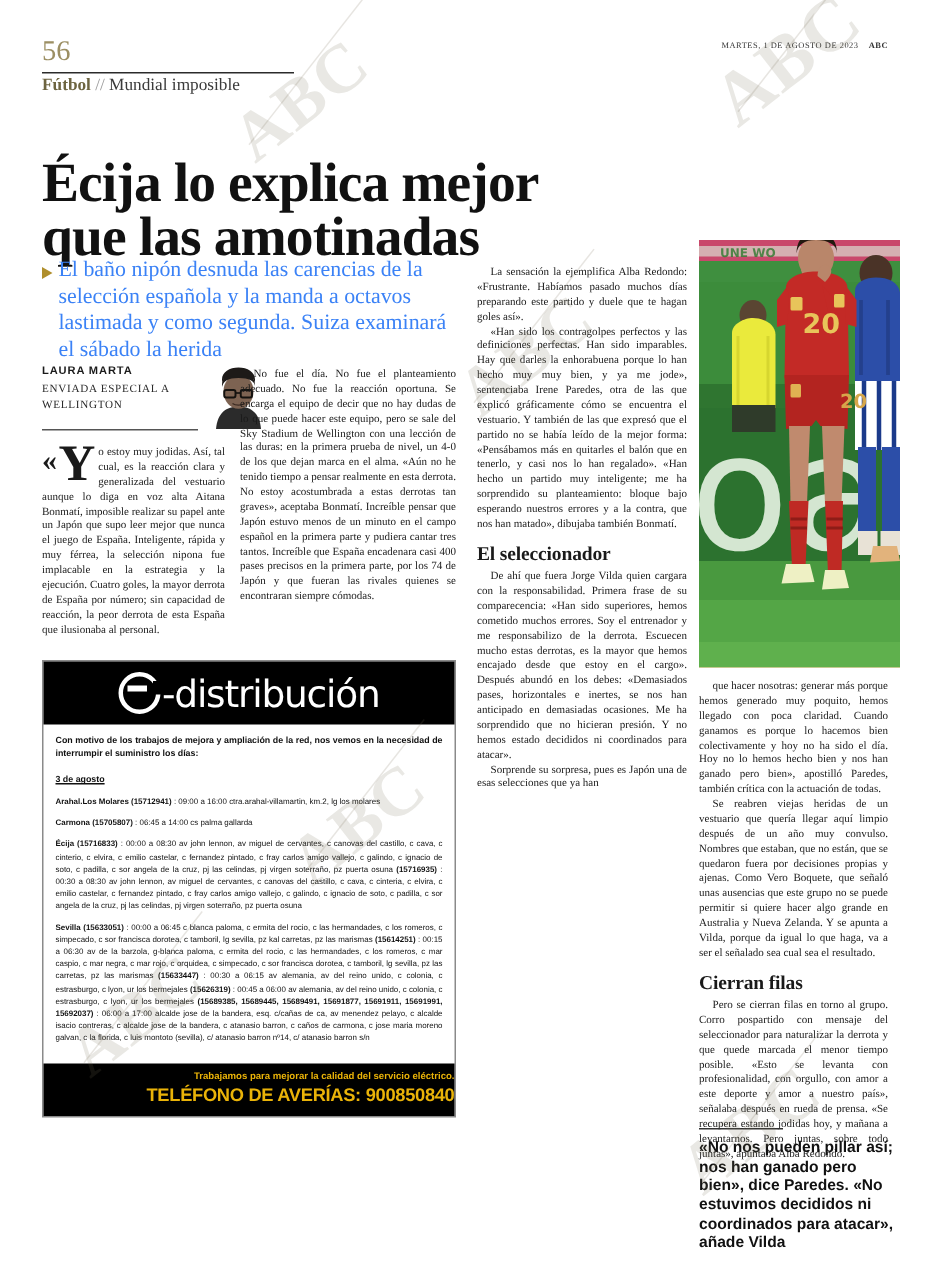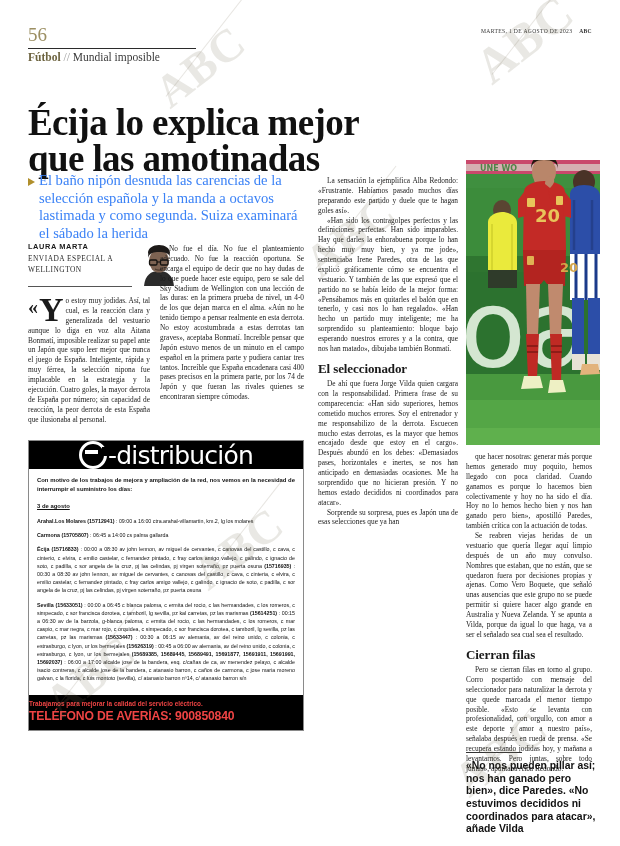--- a/index.html
+++ b/index.html
@@ -243,21 +243,21 @@
   .advert {
     position: absolute;
     left: 28px; top: 440px;
     width: 276px;
     border: 1px solid #8a8a8a;
     background: #fff;
     box-sizing: border-box;
   }
   .ad-header {
     background: #000;
-    height: 28px;
+    height: 42px;
     display: flex;
     align-items: center;
     justify-content: center;
   }
   .ad-logo {
     display: flex;
     align-items: center;
     color: #fff;
     font-family: "DejaVu Sans", sans-serif;
     font-size: 25px;
@@ -306,22 +306,22 @@
     font-size: 5.9px;
     text-decoration: underline;
     margin-bottom: 6px;
   }
   .ad-entry {
     margin-bottom: 6px;
   }
   .ad-entry b { font-weight: 700; }
   .ad-footer {
     background: #000;
-    color: #ef4444;
-    text-align: left;
+    color: #eab308;
+    text-align: right;
     padding: 5px 0 7px 0;
   }
   .ad-foot-1 {
     font-family: "Liberation Sans", sans-serif;
     font-size: 6.4px;
     font-weight: 700;
     margin-bottom: 2px;
   }
   .ad-foot-2 {
     font-family: "Liberation Sans", sans-serif;

